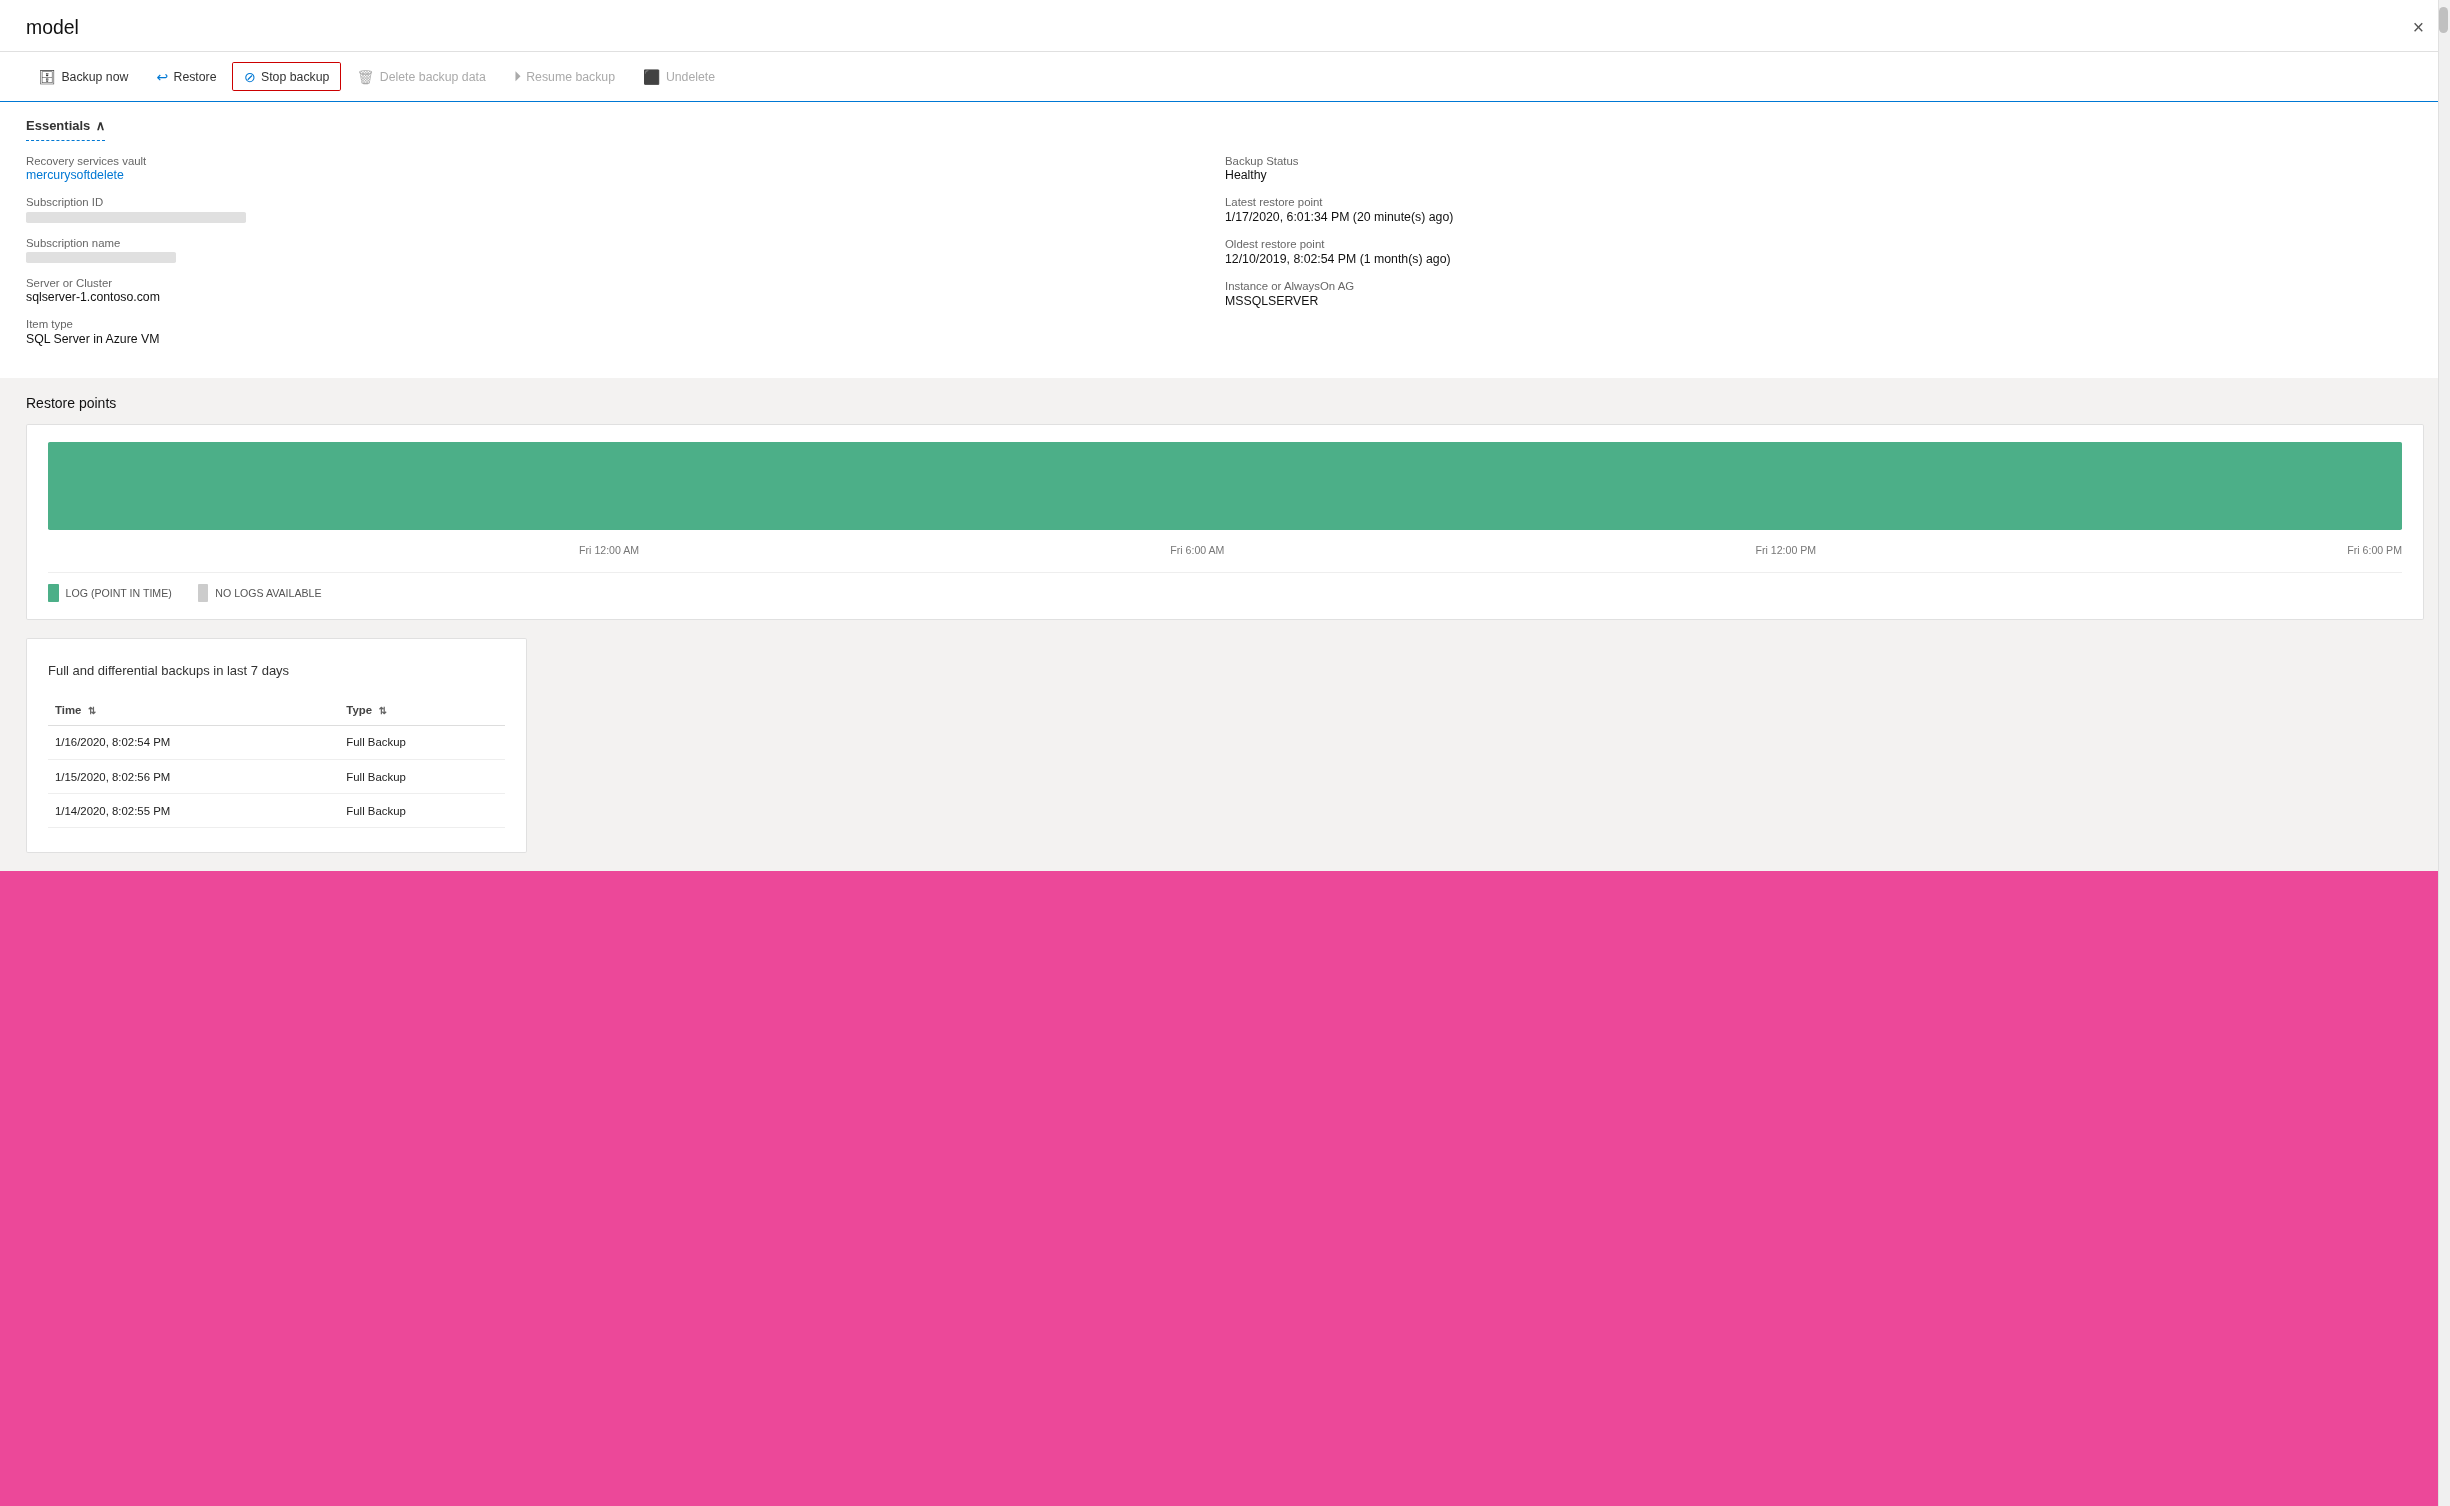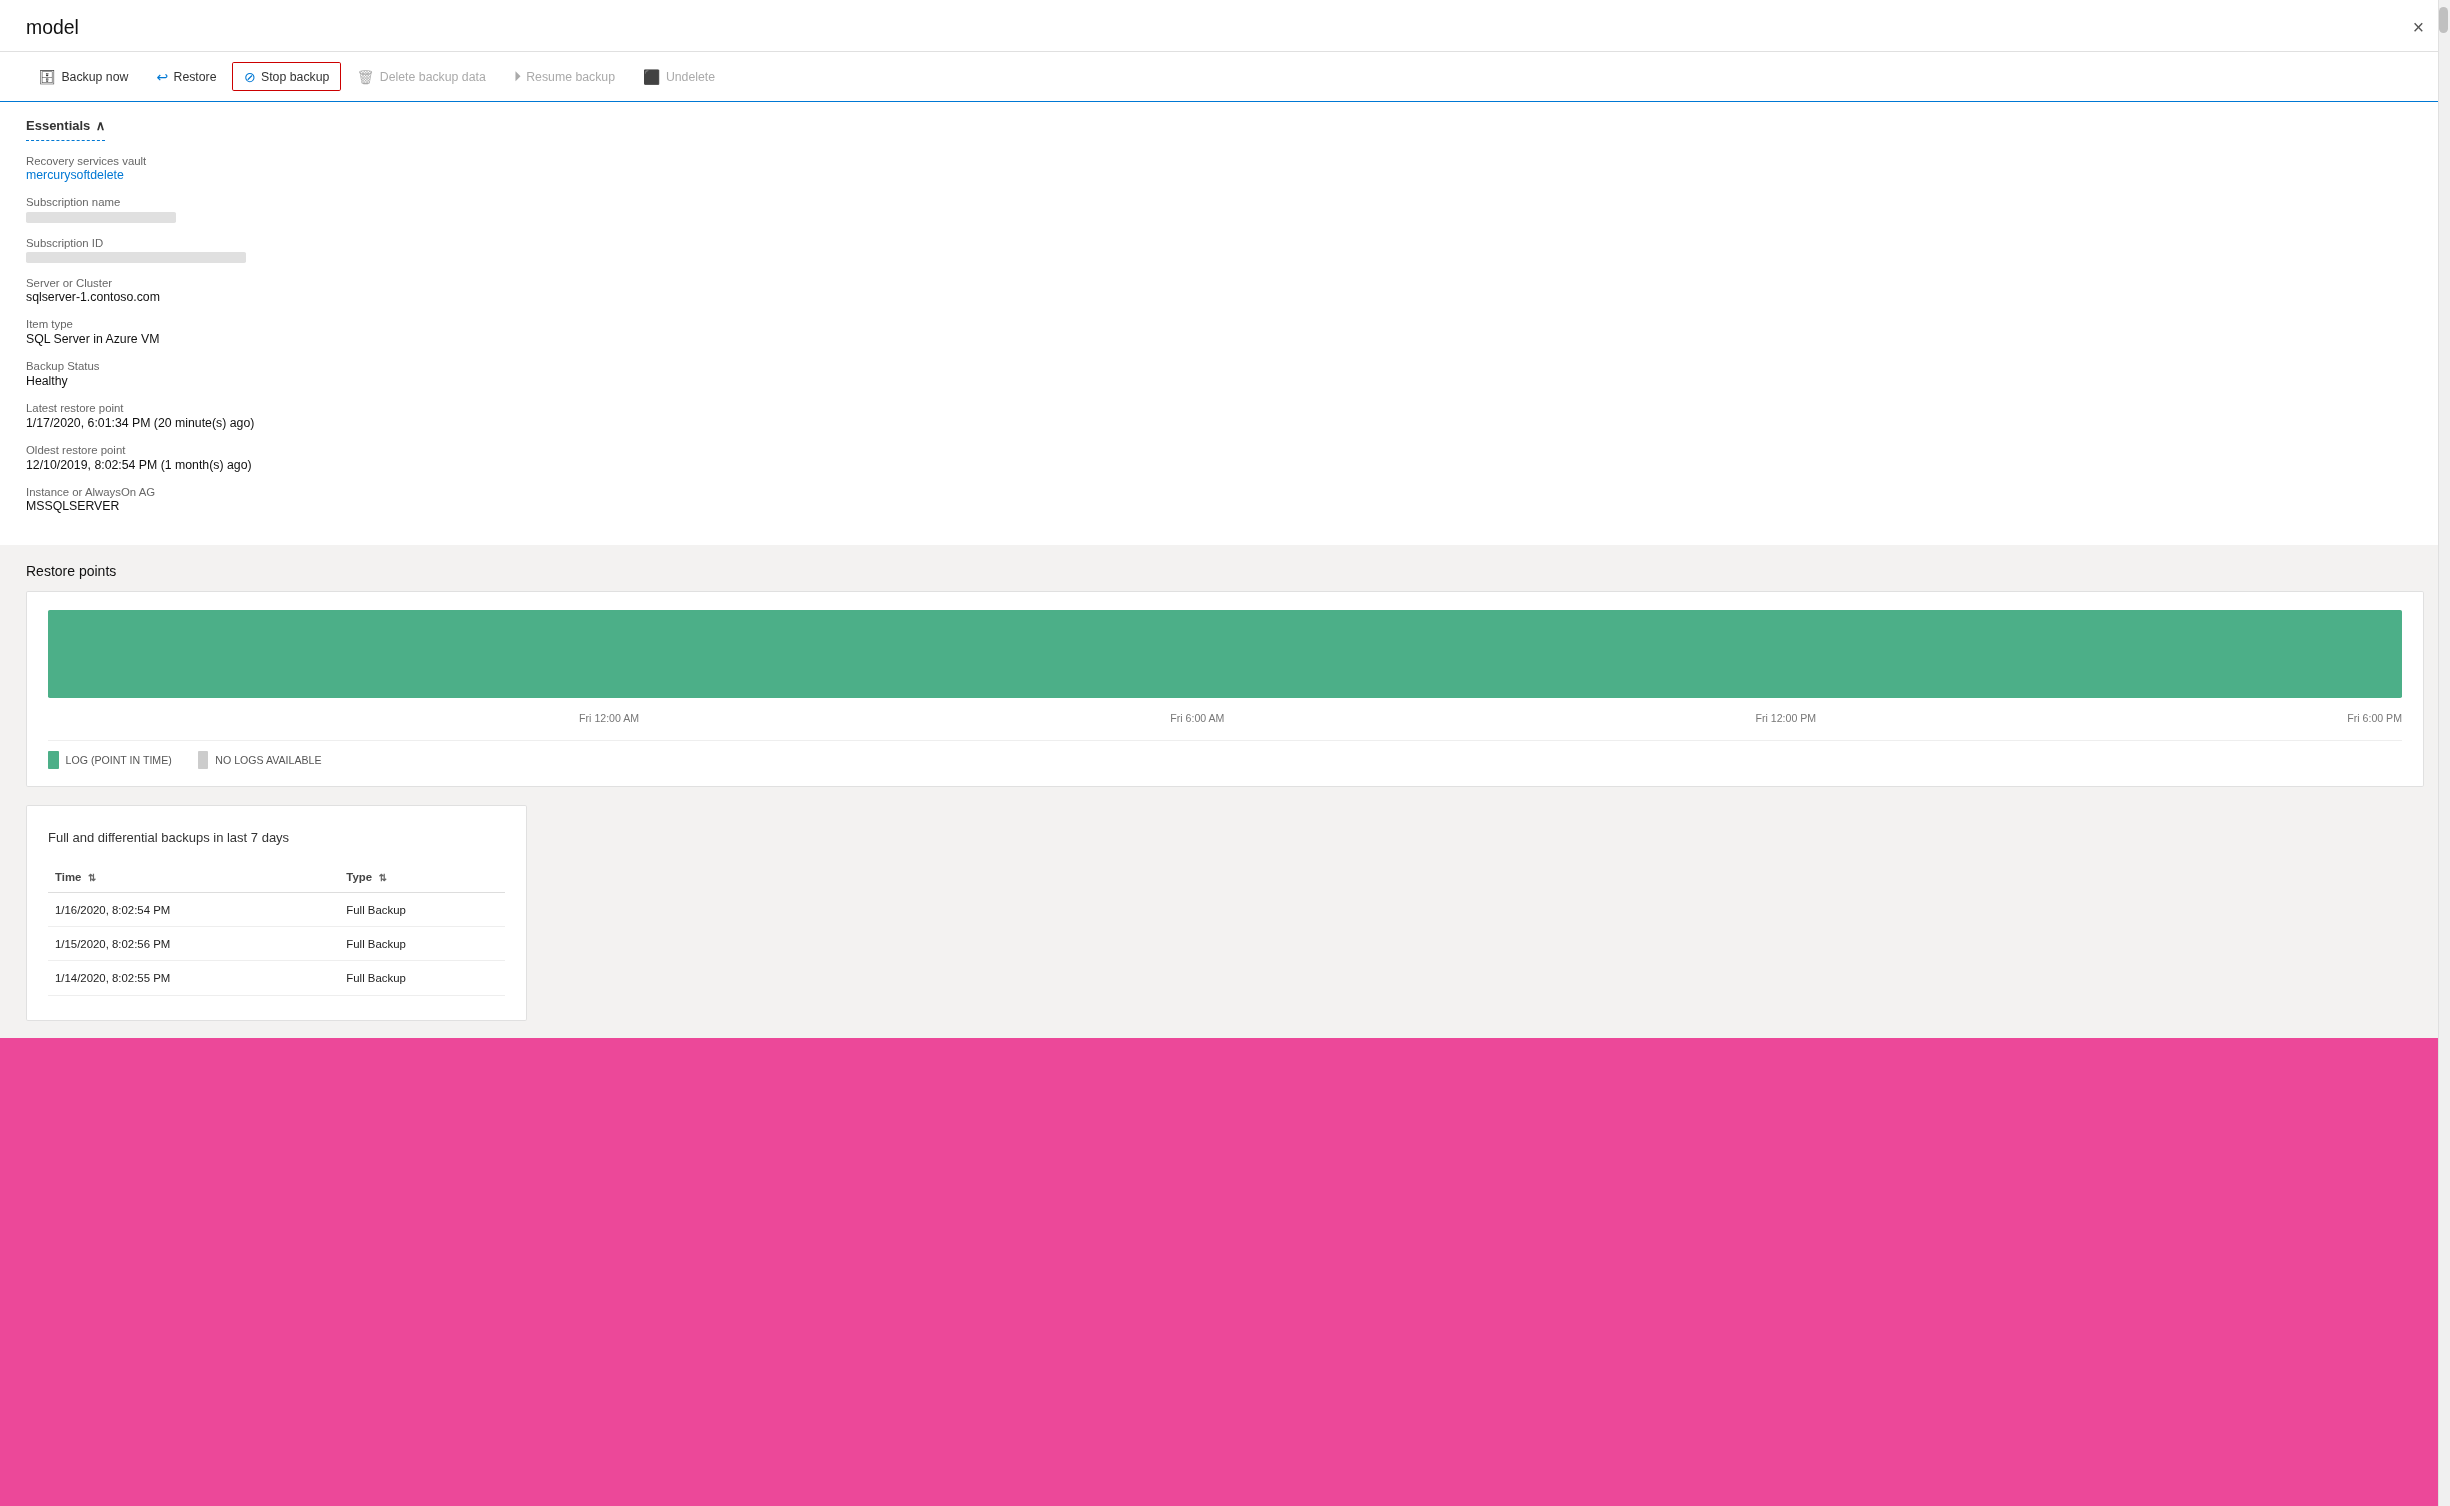--- a/index.html
+++ b/index.html
@@ -29,21 +29,21 @@
     }
     .toolbar-btn.disabled { color: #aaa; cursor: default; }
 
     .essentials-section { background: #fff; padding: 8.8px 26px 17.6px 26px; }
     .essentials-header {
       display: flex; align-items: center; gap: 5.3px; padding: 7px 0;
       font-size: 13px; font-weight: 600; cursor: pointer;
       border-bottom: 0.9px dashed #0078d4; width: fit-content;
     }
     .essentials-grid {
-      display: grid; grid-template-columns: 1fr; gap: 0; margin-top: 14px;
+      display: grid; grid-template-columns: 1fr 1fr; gap: 0; margin-top: 14px;
     }
     .field-group { margin-bottom: 14px; }
     .field-label { font-size: 11.4px; color: #666; margin-bottom: 1.8px; }
     .field-value { font-size: 12.3px; color: #111; }
     .field-value.link { color: #0078d4; cursor: pointer; text-decoration: none; }
     .placeholder-bar { height: 10.6px; border-radius: 1.8px; background: #e0e0e0; margin-top: 3.5px; }
 
     .gray-bg { background: #f3f2f1; padding: 17.6px 26px; }
 
     .section-title { font-size: 14px; font-weight: 400; margin-bottom: 12.3px; color: #111; }
@@ -144,26 +144,26 @@
       <span>∧</span>
     </div>
     <div class="essentials-grid">
 
       <div>
         <div class="field-group">
           <div class="field-label">Recovery services vault</div>
           <a class="field-value link">mercurysoftdelete</a>
         </div>
         <div class="field-group">
+          <div class="field-label">Subscription ID</div>
+          <div class="placeholder-bar" style="width:220px;"></div>
+        </div>
+        <div class="field-group">
           <div class="field-label">Subscription name</div>
           <div class="placeholder-bar" style="width:150px;"></div>
-        </div>
-        <div class="field-group">
-          <div class="field-label">Subscription ID</div>
-          <div class="placeholder-bar" style="width:220px;"></div>
         </div>
         <div class="field-group">
           <div class="field-label">Server or Cluster</div>
           <div class="field-value">sqlserver-1.contoso.com</div>
         </div>
         <div class="field-group">
           <div class="field-label">Item type</div>
           <div class="field-value">SQL Server in Azure VM</div>
         </div>
       </div>

